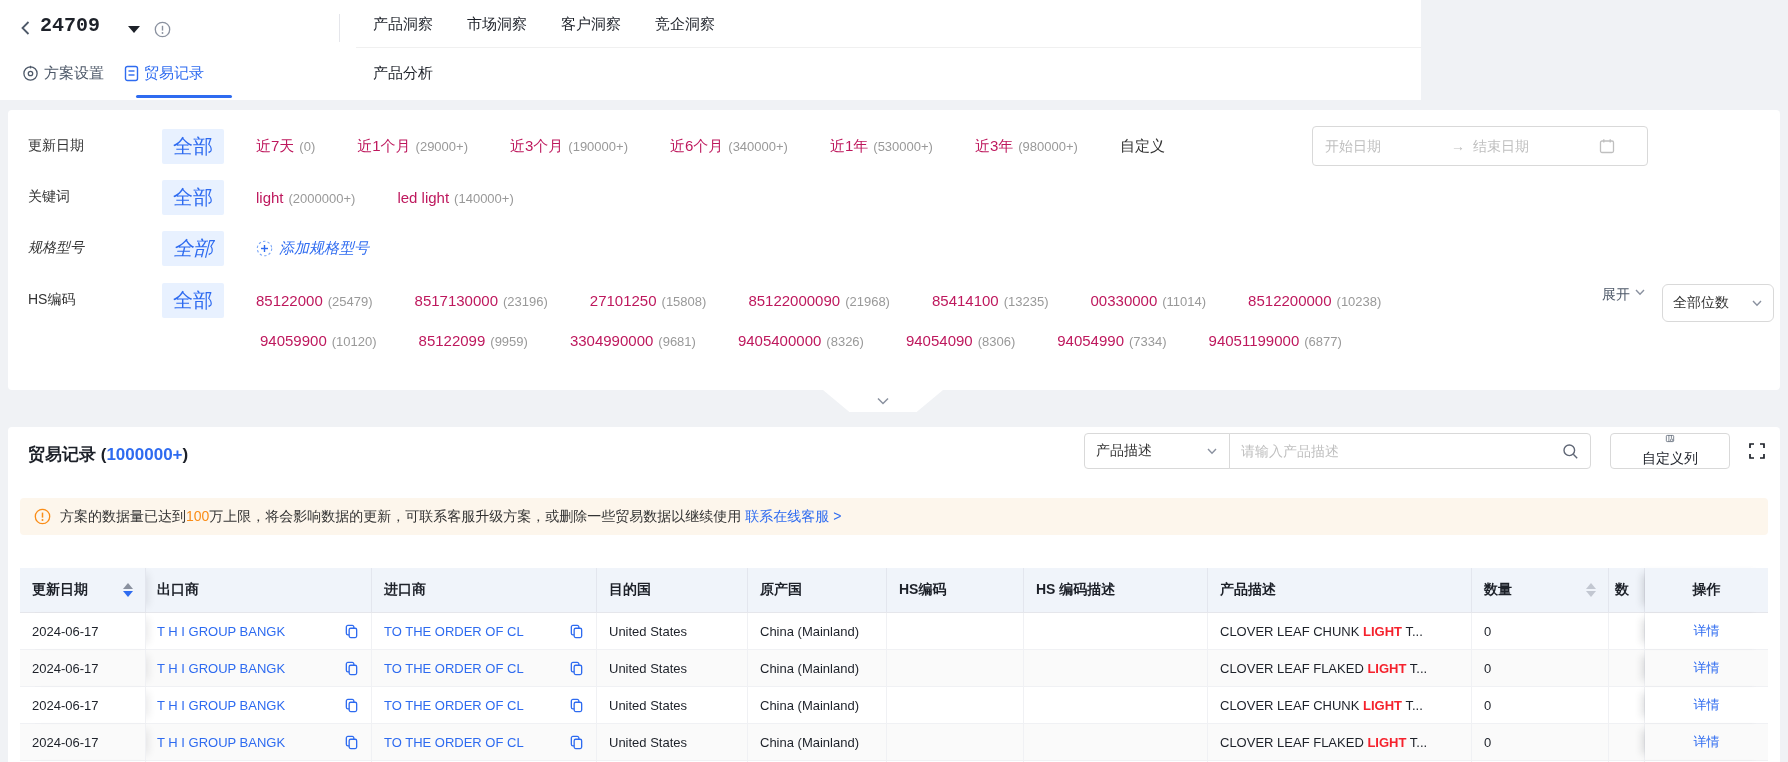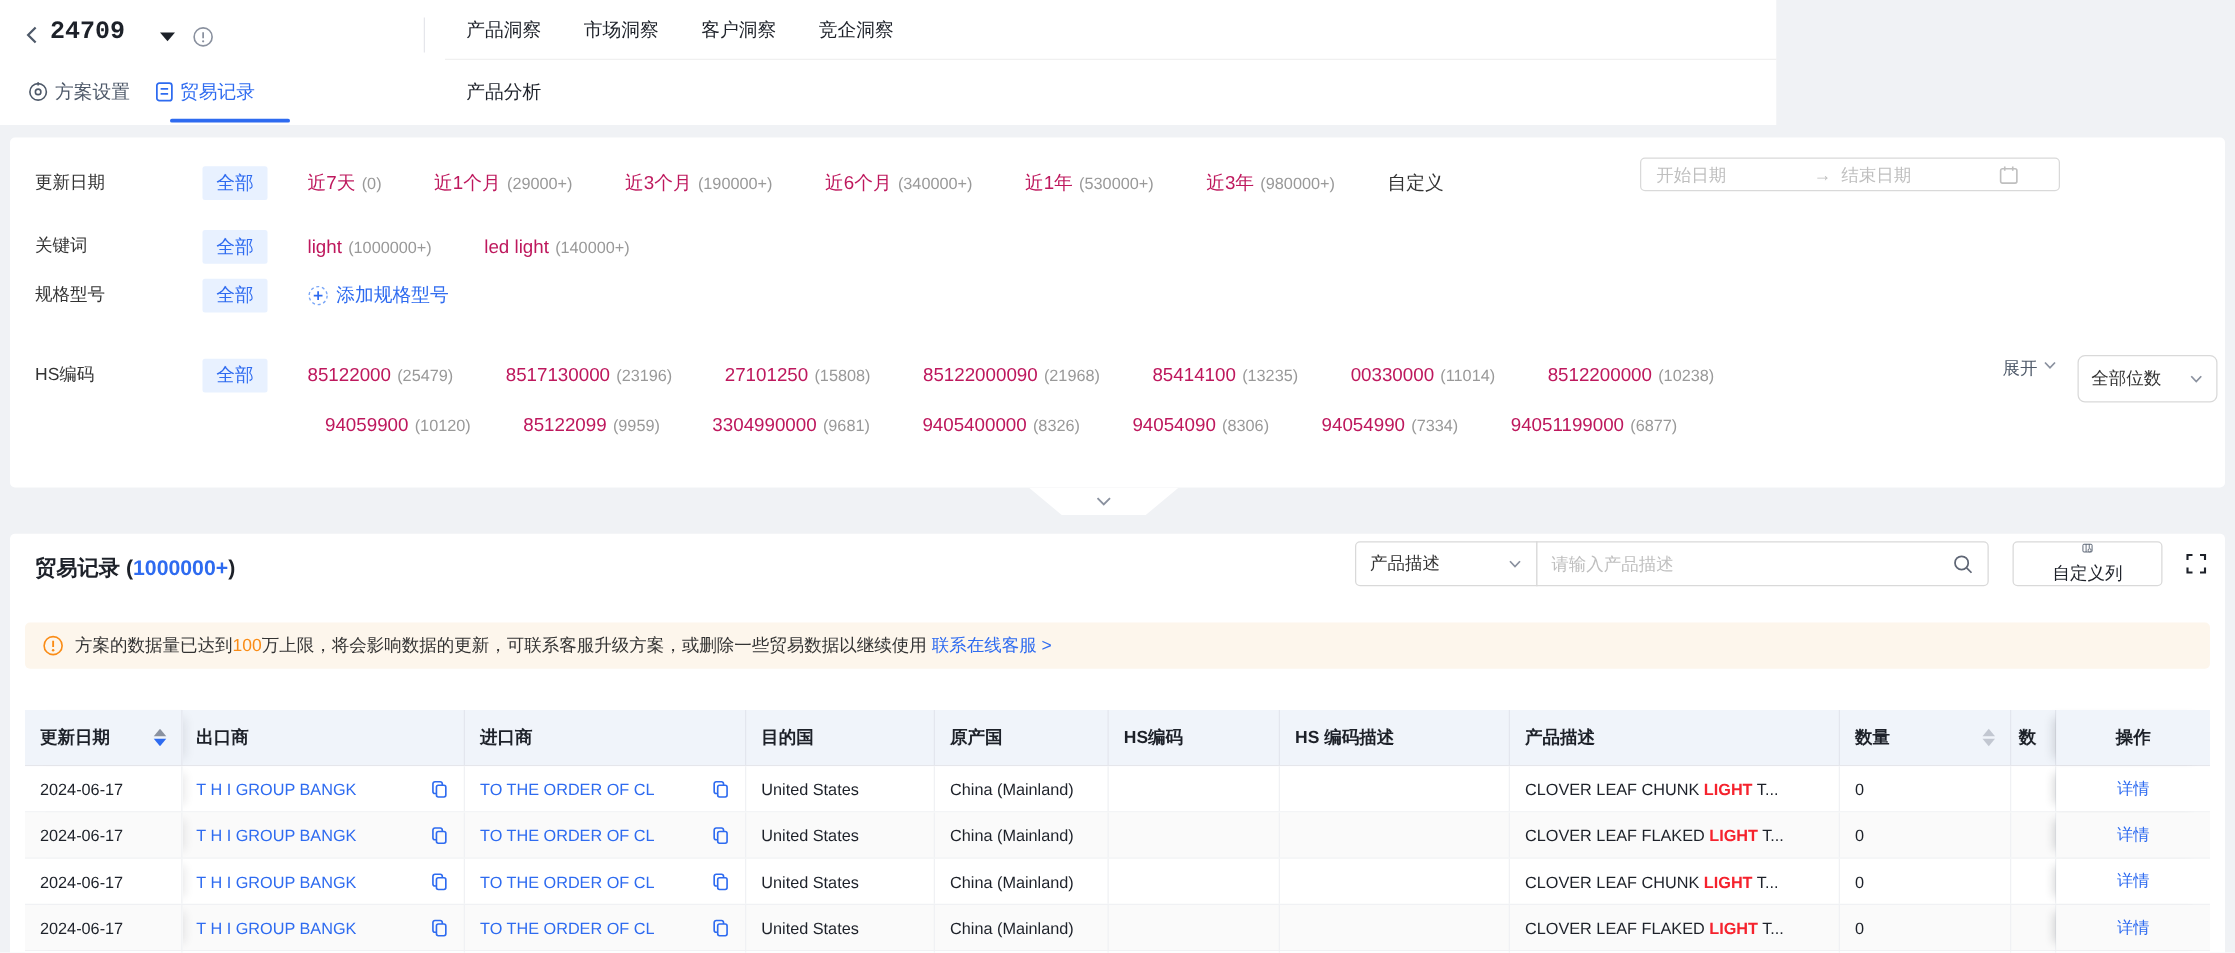--- a/index.html
+++ b/index.html
@@ -19,27 +19,27 @@
   .nav2 { position:absolute; left:22px; top:58px; height:30px; display:flex; align-items:center; gap:20px; font-size:15px; }
   .nav-item { display:flex; align-items:center; gap:5px; color:#4e5969; cursor:pointer; }
   .nav-item.active { color:#2e6bf0; }
   .nav-underline { position:absolute; left:136px; top:95px; width:96px; height:3px; background:#2e6bf0; border-radius:2px; }
   .subtab { position:absolute; left:373px; top:58px; height:30px; display:flex; align-items:center; font-size:15px; color:#1d2129; cursor:pointer; }
 
   
   .card1 { position:absolute; left:8px; top:110px; width:1772px; height:280px; background:#fff; border-radius:4px; }
   .frow { position:absolute; left:20px; right:20px; height:40px; display:flex; align-items:center; }
   .flabel { width:134px; font-size:14px; color:#333; flex:0 0 134px; }
-  .fchip { flex:0 0 auto; background:#e8f1ff; color:#2e6bf0; font-size:15px; padding:4px 11px; border-radius:2px; margin-right:32px; cursor:pointer; }
+  .fchip { flex:0 0 auto; background:#e8f1ff; color:#2e6bf0; font-size:20px; padding:4px 11px; border-radius:2px; margin-right:32px; cursor:pointer; }
   .fopts { display:flex; align-items:center; gap:42px; white-space:nowrap; }
   .fopt { display:flex; align-items:baseline; gap:5px; cursor:pointer; }
   .fopt-name { font-size:15px; color:#be185d; }
   .fopt-count { font-size:13px; color:#999; }
   .custom-lbl { font-size:15px; color:#333; cursor:pointer; }
-  .date-range { position:absolute; left:1284px; top:0; width:336px; height:27px; border:1px solid #d9d9d9; border-radius:4px; display:flex; align-items:center; padding:0 12px; gap:8px; background:#fff; }
+  .date-range { position:absolute; left:1284px; top:0; width:336px; height:40px; border:1px solid #d9d9d9; border-radius:4px; display:flex; align-items:center; padding:0 12px; gap:8px; background:#fff; }
   .date-range input { border:none; outline:none; width:118px; font-size:14px; font-family:inherit; color:#333; }
   .date-range input::placeholder { color:#bfbfbf; }
   .range-arrow { color:#bfbfbf; font-size:14px; }
   .add-spec { display:flex; align-items:center; gap:6px; color:#2e6bf0; font-size:15px; cursor:pointer; }
   .hs-expand { position:absolute; right:134px; top:176px; height:28px; display:flex; align-items:flex-start; gap:4px; font-size:14px; color:#4e5969; cursor:pointer; }
   .digits-select { position:absolute; right:6px; top:174px; width:112px; height:38px; border:1px solid #d9d9d9; border-radius:6px; background:#fff; display:flex; align-items:center; justify-content:space-between; padding:16px 10px; font-size:14px; color:#333; cursor:pointer; }
 
   
   .collapse-tab { position:absolute; left:823px; top:390px; width:120px; height:22px; background:#fff; clip-path:polygon(0 0,100% 0,78% 100%,22% 100%); display:flex; align-items:center; justify-content:center; cursor:pointer; }
 
@@ -173,30 +173,30 @@
         </svg>
     </div>
   </div>
 
   <div class="frow" style="top:67px;">
     <span class="flabel">关键词</span>
     <span class="fchip">全部</span>
     <div class="fopts">
       <span class="fopt">
           <span class="fopt-name">light</span>
-          <span class="fopt-count">(1000000+)</span>
+          <span class="fopt-count">(2000000+)</span>
         </span>
       <span class="fopt">
           <span class="fopt-name">led light</span>
           <span class="fopt-count">(140000+)</span>
         </span>
     </div>
   </div>
 
-  <div class="frow" style="top:106px;">
+  <div class="frow" style="top:118px;font-style:italic;">
     <span class="flabel">规格型号</span>
     <span class="fchip">全部</span>
     <span class="add-spec">
       <svg width="17" height="17" viewBox="0 0 17 17">
           <circle cx="8.5" cy="8.5" r="7.2" fill="none" stroke="#7ba7f7" stroke-width="1.1" stroke-dasharray="2.4 2.2"></circle>
           <line x1="8.5" y1="5" x2="8.5" y2="12" stroke="#2e6bf0" stroke-width="1.4"></line>
           <line x1="5" y1="8.5" x2="12" y2="8.5" stroke="#2e6bf0" stroke-width="1.4"></line>
         </svg>
       <span>添加规格型号</span>
     </span>

